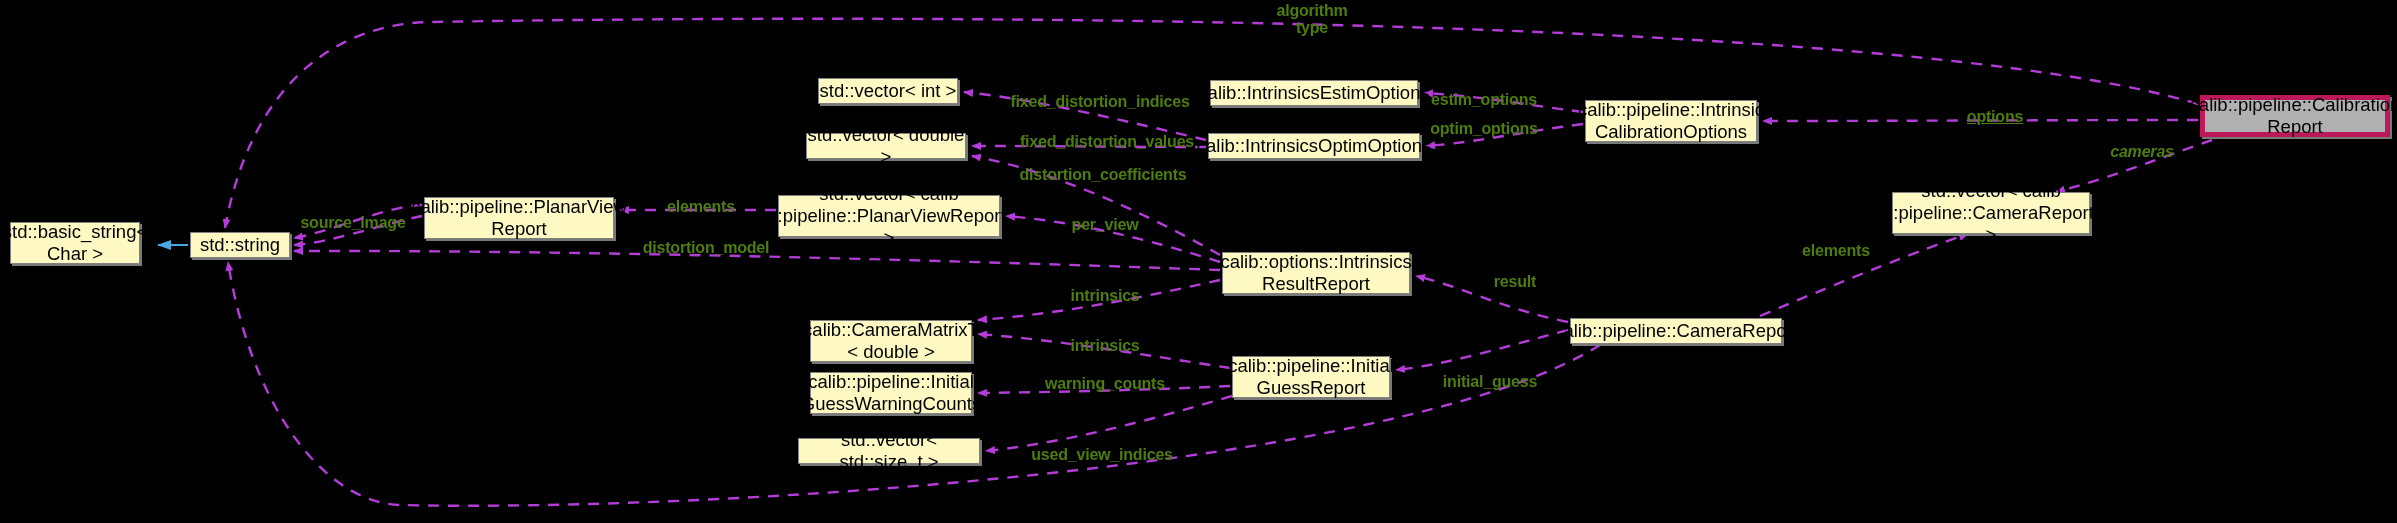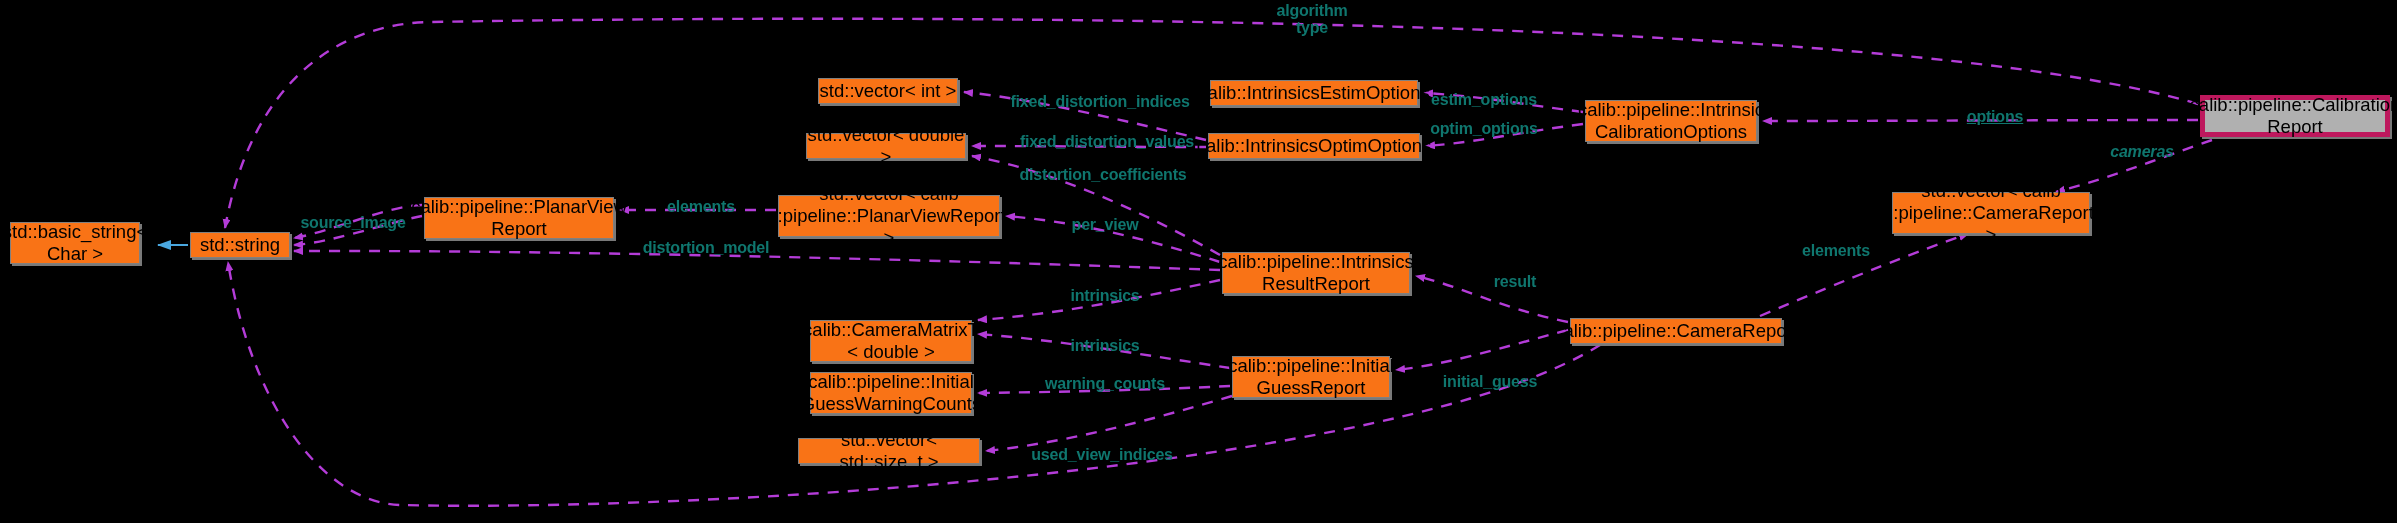--- a/index.html
+++ b/index.html
@@ -22,35 +22,35 @@
     width: 2397px;
     height: 523px;
   }
   .node {
     position: absolute;
     box-sizing: border-box;
     display: flex;
     align-items: center;
     justify-content: center;
     text-align: center;
-    background: #f97316;
+    background: #fef9c3;
     border: 1px solid #808080;
     color: #000000;
     font-size: 18.5px;
     line-height: 22px;
     white-space: pre-line;
     box-shadow: 2px 2px 0 0 rgba(128,128,128,0.95);
   }
   .node.root {
     background: #b0b0b0;
     border: 5px solid #be185d;
   }
   .edge-label {
     position: absolute;
-    color: #0f766e;
+    color: #4d7c0f;
     font-size: 16px;
     line-height: 17px;
     font-weight: bold;
     white-space: pre-line;
     text-align: center;
     letter-spacing: -0.2px;
     transform: translateX(-50%);
   }
 </style>
 </head>
@@ -129,21 +129,21 @@
       <div class="node" style="left: 806px; top: 133px; width: 160px; height: 26px;">std::vector&lt; double &gt;</div>
       <div class="node" style="left: 778px; top: 195px; width: 222px; height: 42px;">std::vector&lt; calib
 ::pipeline::PlanarViewReport &gt;</div>
       <div class="node" style="left: 810px; top: 320px; width: 162px; height: 42px;">calib::CameraMatrixT
 &lt; double &gt;</div>
       <div class="node" style="left: 810px; top: 372px; width: 162px; height: 42px;">calib::pipeline::Initial
 GuessWarningCounts</div>
       <div class="node" style="left: 798px; top: 438px; width: 182px; height: 26px;">std::vector&lt; std::size_t &gt;</div>
       <div class="node" style="left: 1210px; top: 80px; width: 208px; height: 26px;">calib::IntrinsicsEstimOptions</div>
       <div class="node" style="left: 1208px; top: 133px; width: 212px; height: 26px;">calib::IntrinsicsOptimOptions</div>
-      <div class="node" style="left: 1222px; top: 252px; width: 188px; height: 42px;">calib::pipeline::Intrinsics
+      <div class="node" style="left: 1222px; top: 252px; width: 188px; height: 42px;">calib::options::Intrinsics
 ResultReport</div>
       <div class="node" style="left: 1232px; top: 356px; width: 158px; height: 42px;">calib::pipeline::Initial
 GuessReport</div>
       <div class="node" style="left: 1585px; top: 100px; width: 172px; height: 42px;">calib::pipeline::Intrinsic
 CalibrationOptions</div>
       <div class="node" style="left: 1570px; top: 318px; width: 212px; height: 26px;">calib::pipeline::CameraReport</div>
       <div class="node" style="left: 1892px; top: 192px; width: 198px; height: 42px;">std::vector&lt; calib
 ::pipeline::CameraReport &gt;</div>
       <div class="node root" style="left: 2200px; top: 95px; width: 190px; height: 42px;">calib::pipeline::Calibration
 Report</div>

